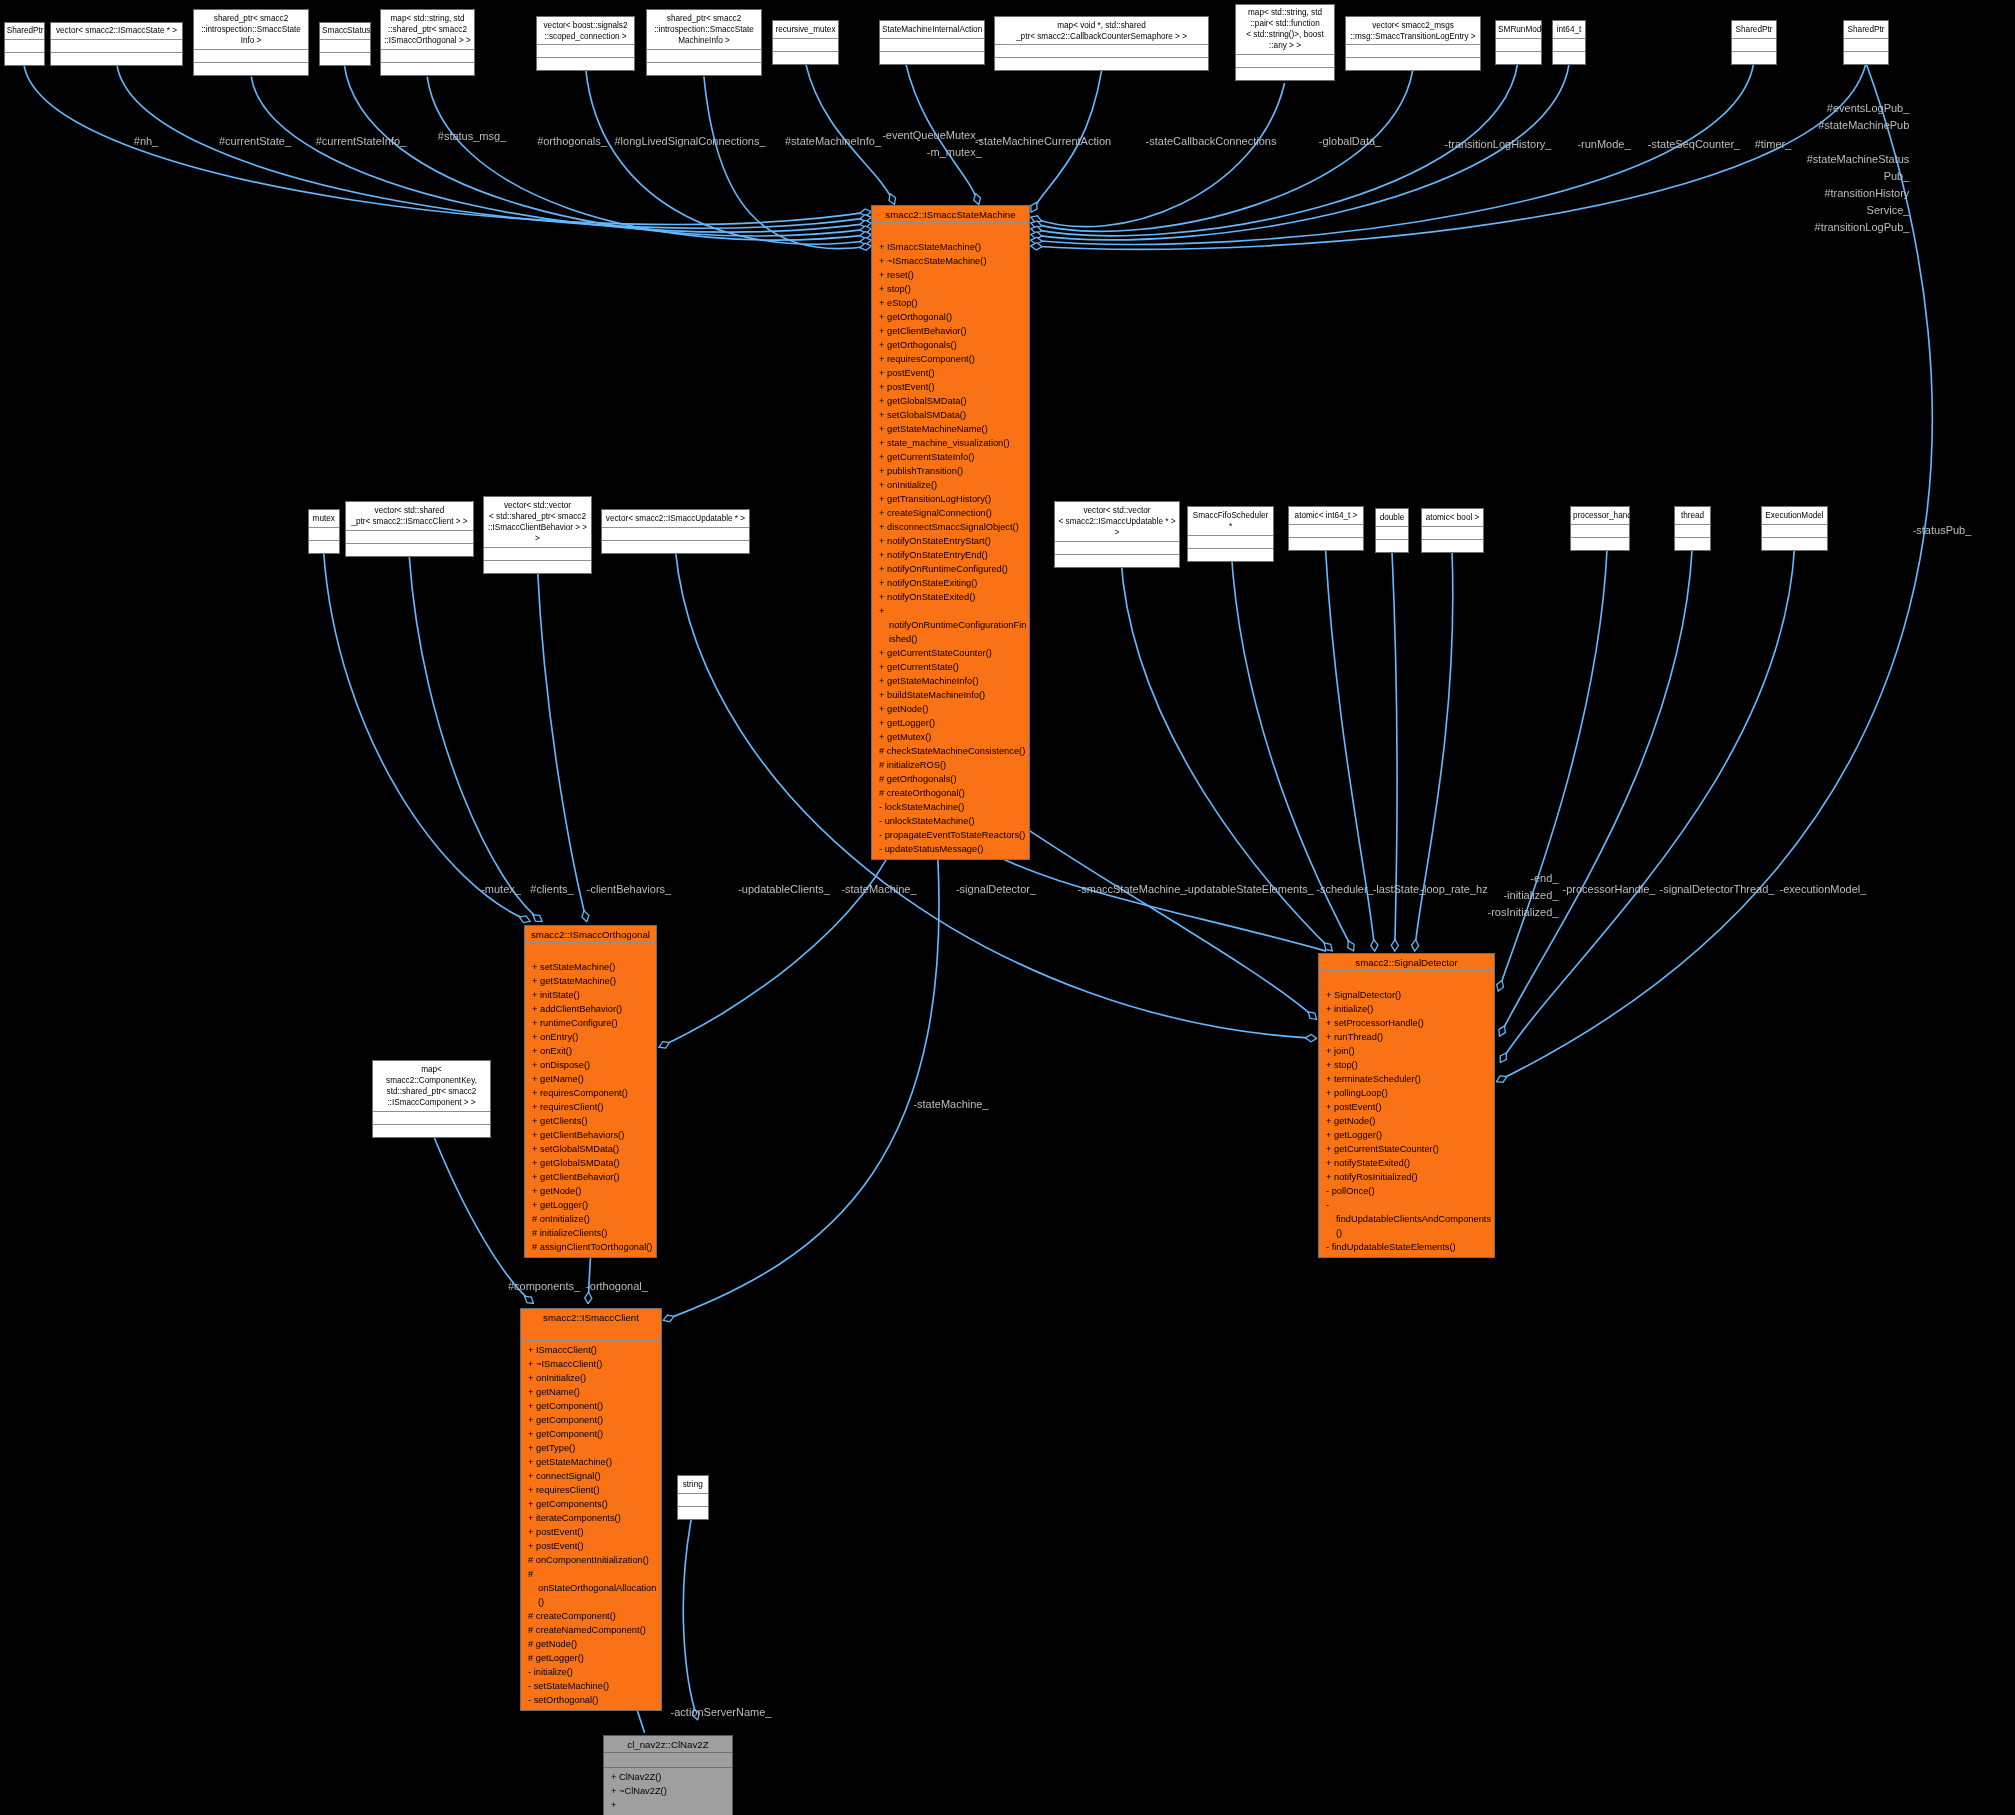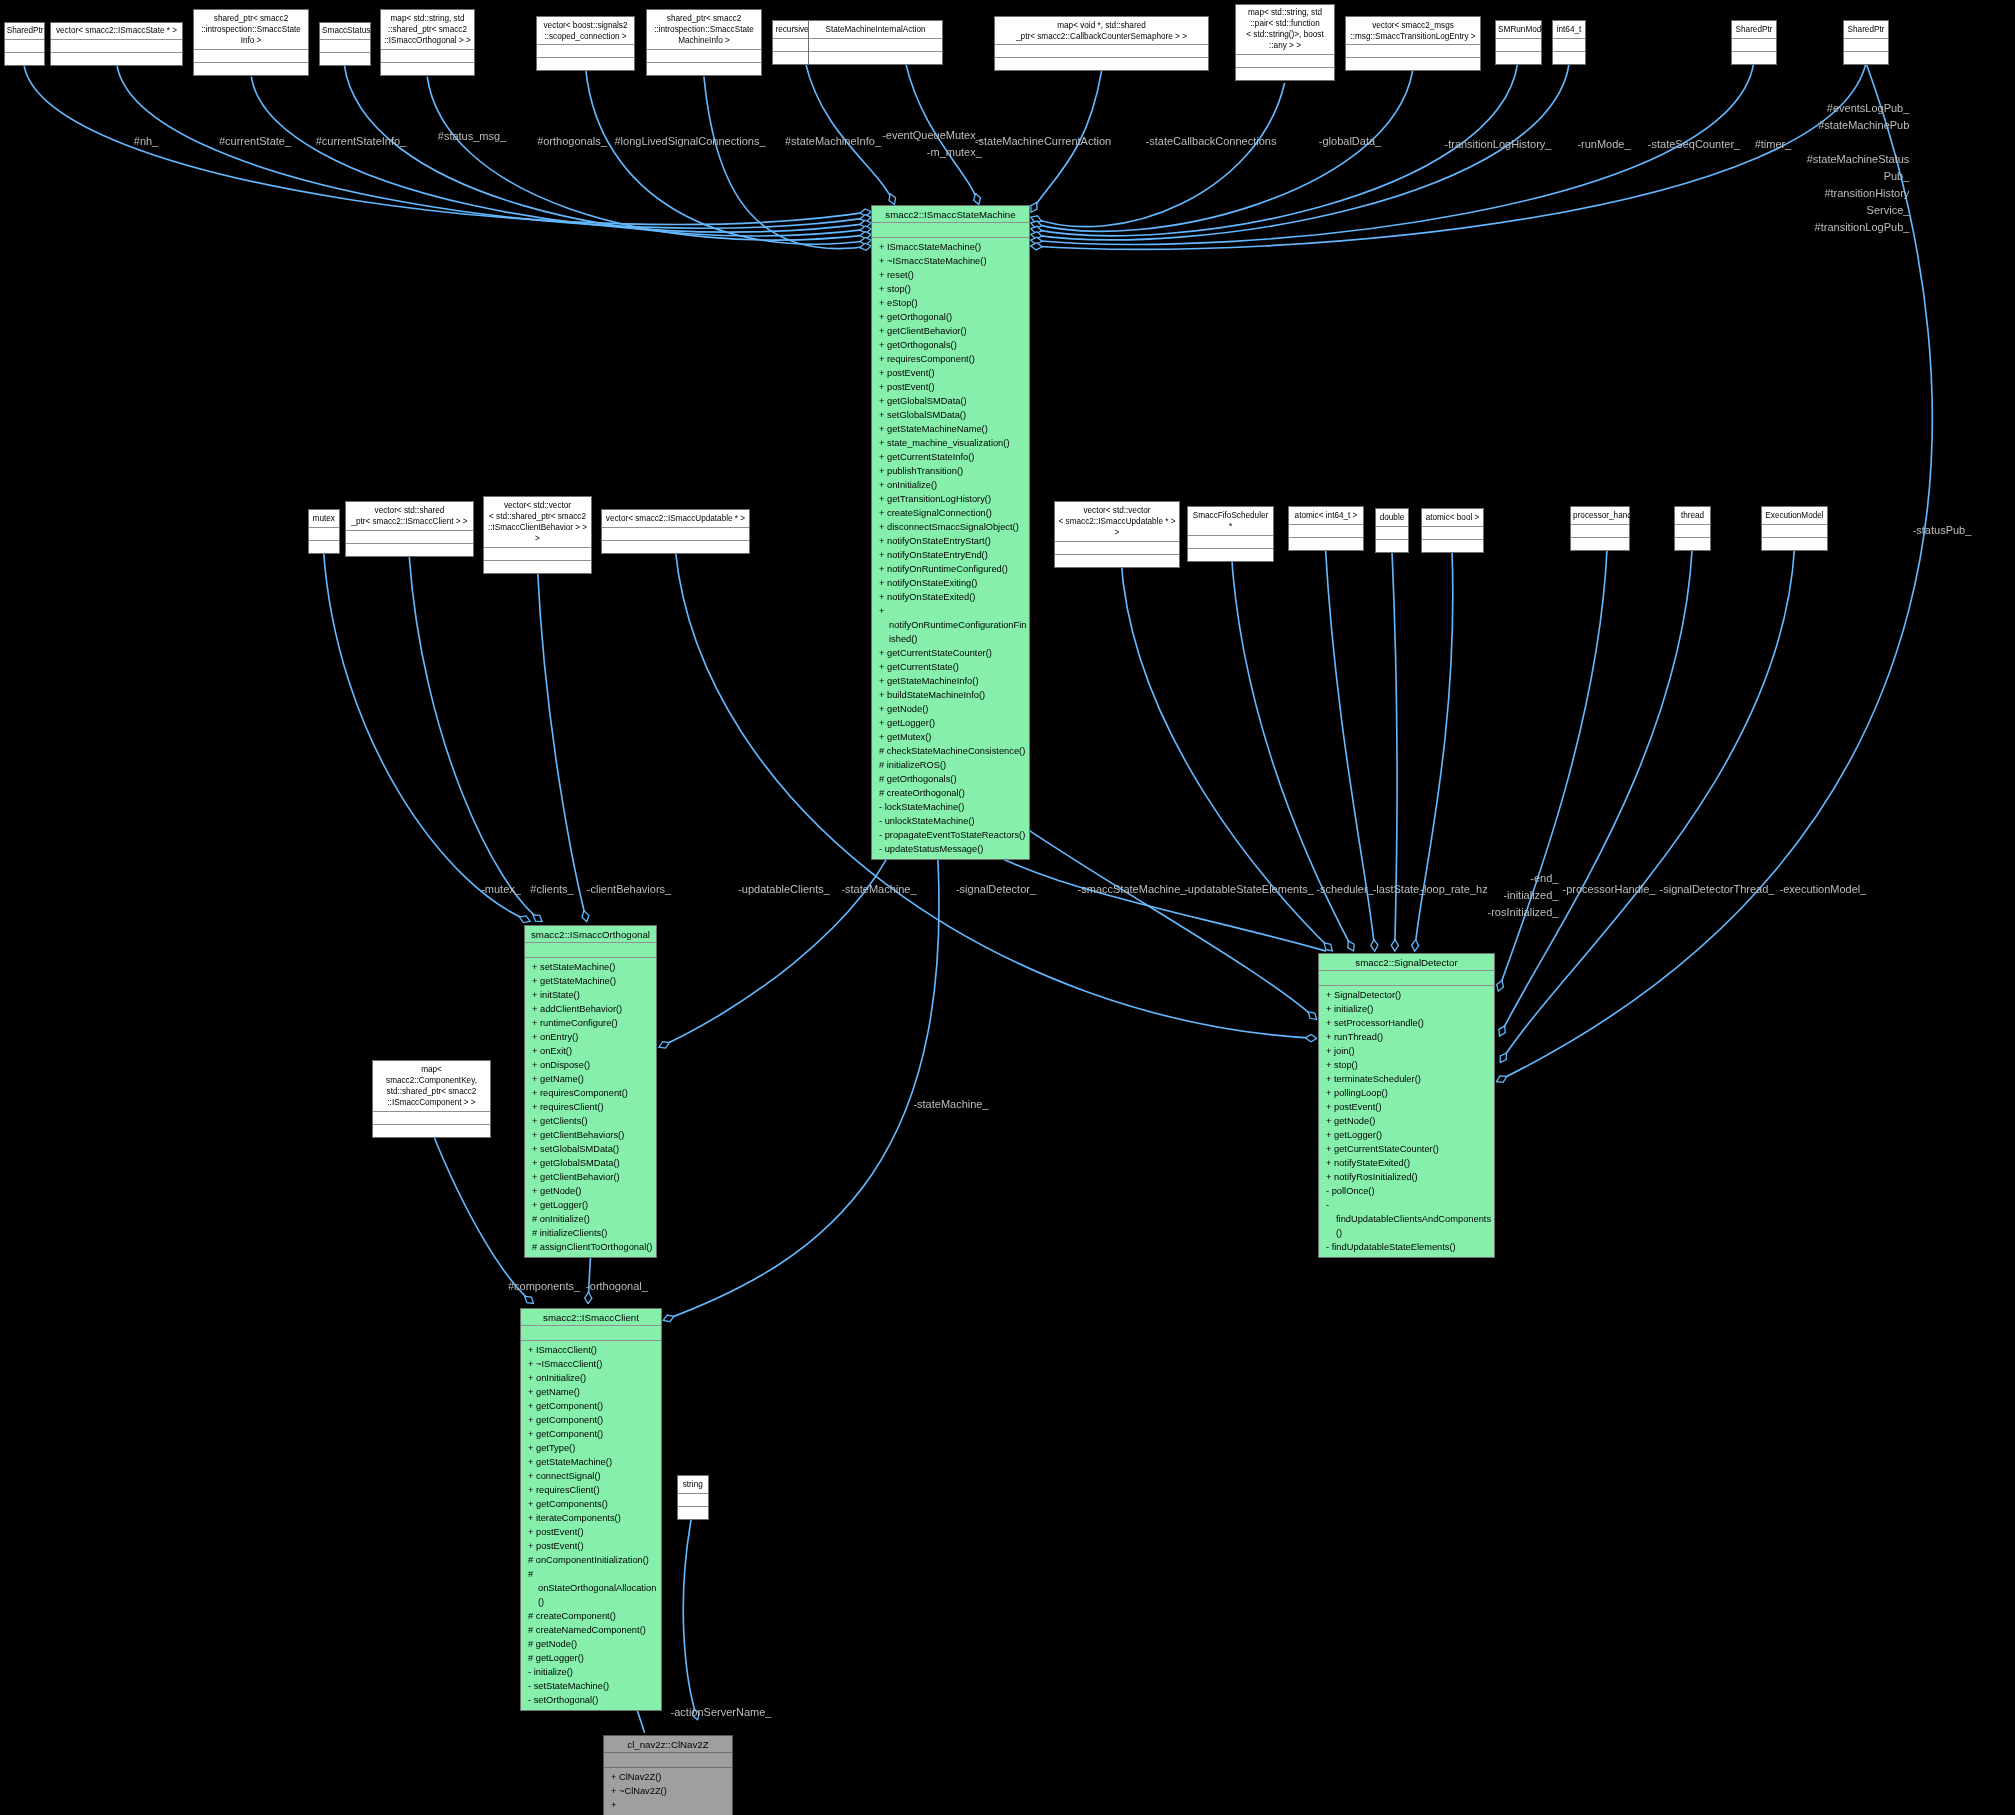--- a/index.html
+++ b/index.html
@@ -4,21 +4,21 @@
 <style>
   html,body{margin:0;padding:0;background:#000;}
   body{width:2015px;height:1815px;position:relative;overflow:hidden;
        font-family:"Liberation Sans", sans-serif;}
   #edges{position:absolute;left:0;top:0;z-index:1;}
   .tbox{position:absolute;background:#fff;border:1.4px solid #6e6e6e;z-index:2;
         box-sizing:border-box;}
   .tbox-title{font-size:8.2px;line-height:11px;color:#000;text-align:center;
         padding:2.9px 2.1px;white-space:pre-line;}
   .tbox-row{height:12px;border-top:0.7px solid #909090;}
-  .cls{position:absolute;background:#86efac;border:1.4px solid #6e6e6e;z-index:2;
+  .cls{position:absolute;background:#f97316;border:1.4px solid #6e6e6e;z-index:2;
         box-sizing:border-box;}
   .cls-title{font-size:9.7px;line-height:15px;color:#000;text-align:center;
         padding:0.7px 1.4px;}
   .cls-attrs{height:13.6px;border-top:0.7px solid #909090;border-bottom:0.7px solid #909090;}
   .cls-methods{padding:2.1px 0 2.9px 0;}
   .mrow{font-size:9.3px;line-height:14px;color:#000;padding-left:17px;
         padding-right:2.1px;text-indent:-10px;overflow-wrap:break-word;}
   .gray{background:#9f9f9f;border-color:#585858;}
   .gray .cls-attrs{border-color:#6f6f6f;}
   .elabel{position:absolute;color:#bdbdbd;font-size:11px;line-height:17px;
@@ -117,21 +117,21 @@
 ::introspection::SmaccState
 MachineInfo &gt;</div>
     <div class="tbox-row"></div>
     <div class="tbox-row"></div>
   </div>
 <div class="tbox" style="left:772px;top:20px;width:67px">
     <div class="tbox-title">recursive_mutex</div>
     <div class="tbox-row"></div>
     <div class="tbox-row"></div>
   </div>
-<div class="tbox" style="left:808px;top:20px;width:135px">
+<div class="tbox" style="left:879px;top:20px;width:106px">
     <div class="tbox-title">StateMachineInternalAction</div>
     <div class="tbox-row"></div>
     <div class="tbox-row"></div>
   </div>
 <div class="tbox" style="left:994px;top:15.7px;width:215px">
     <div class="tbox-title">map&lt; void *, std::shared
 _ptr&lt; smacc2::CallbackCounterSemaphore &gt; &gt;</div>
     <div class="tbox-row"></div>
     <div class="tbox-row"></div>
   </div>

